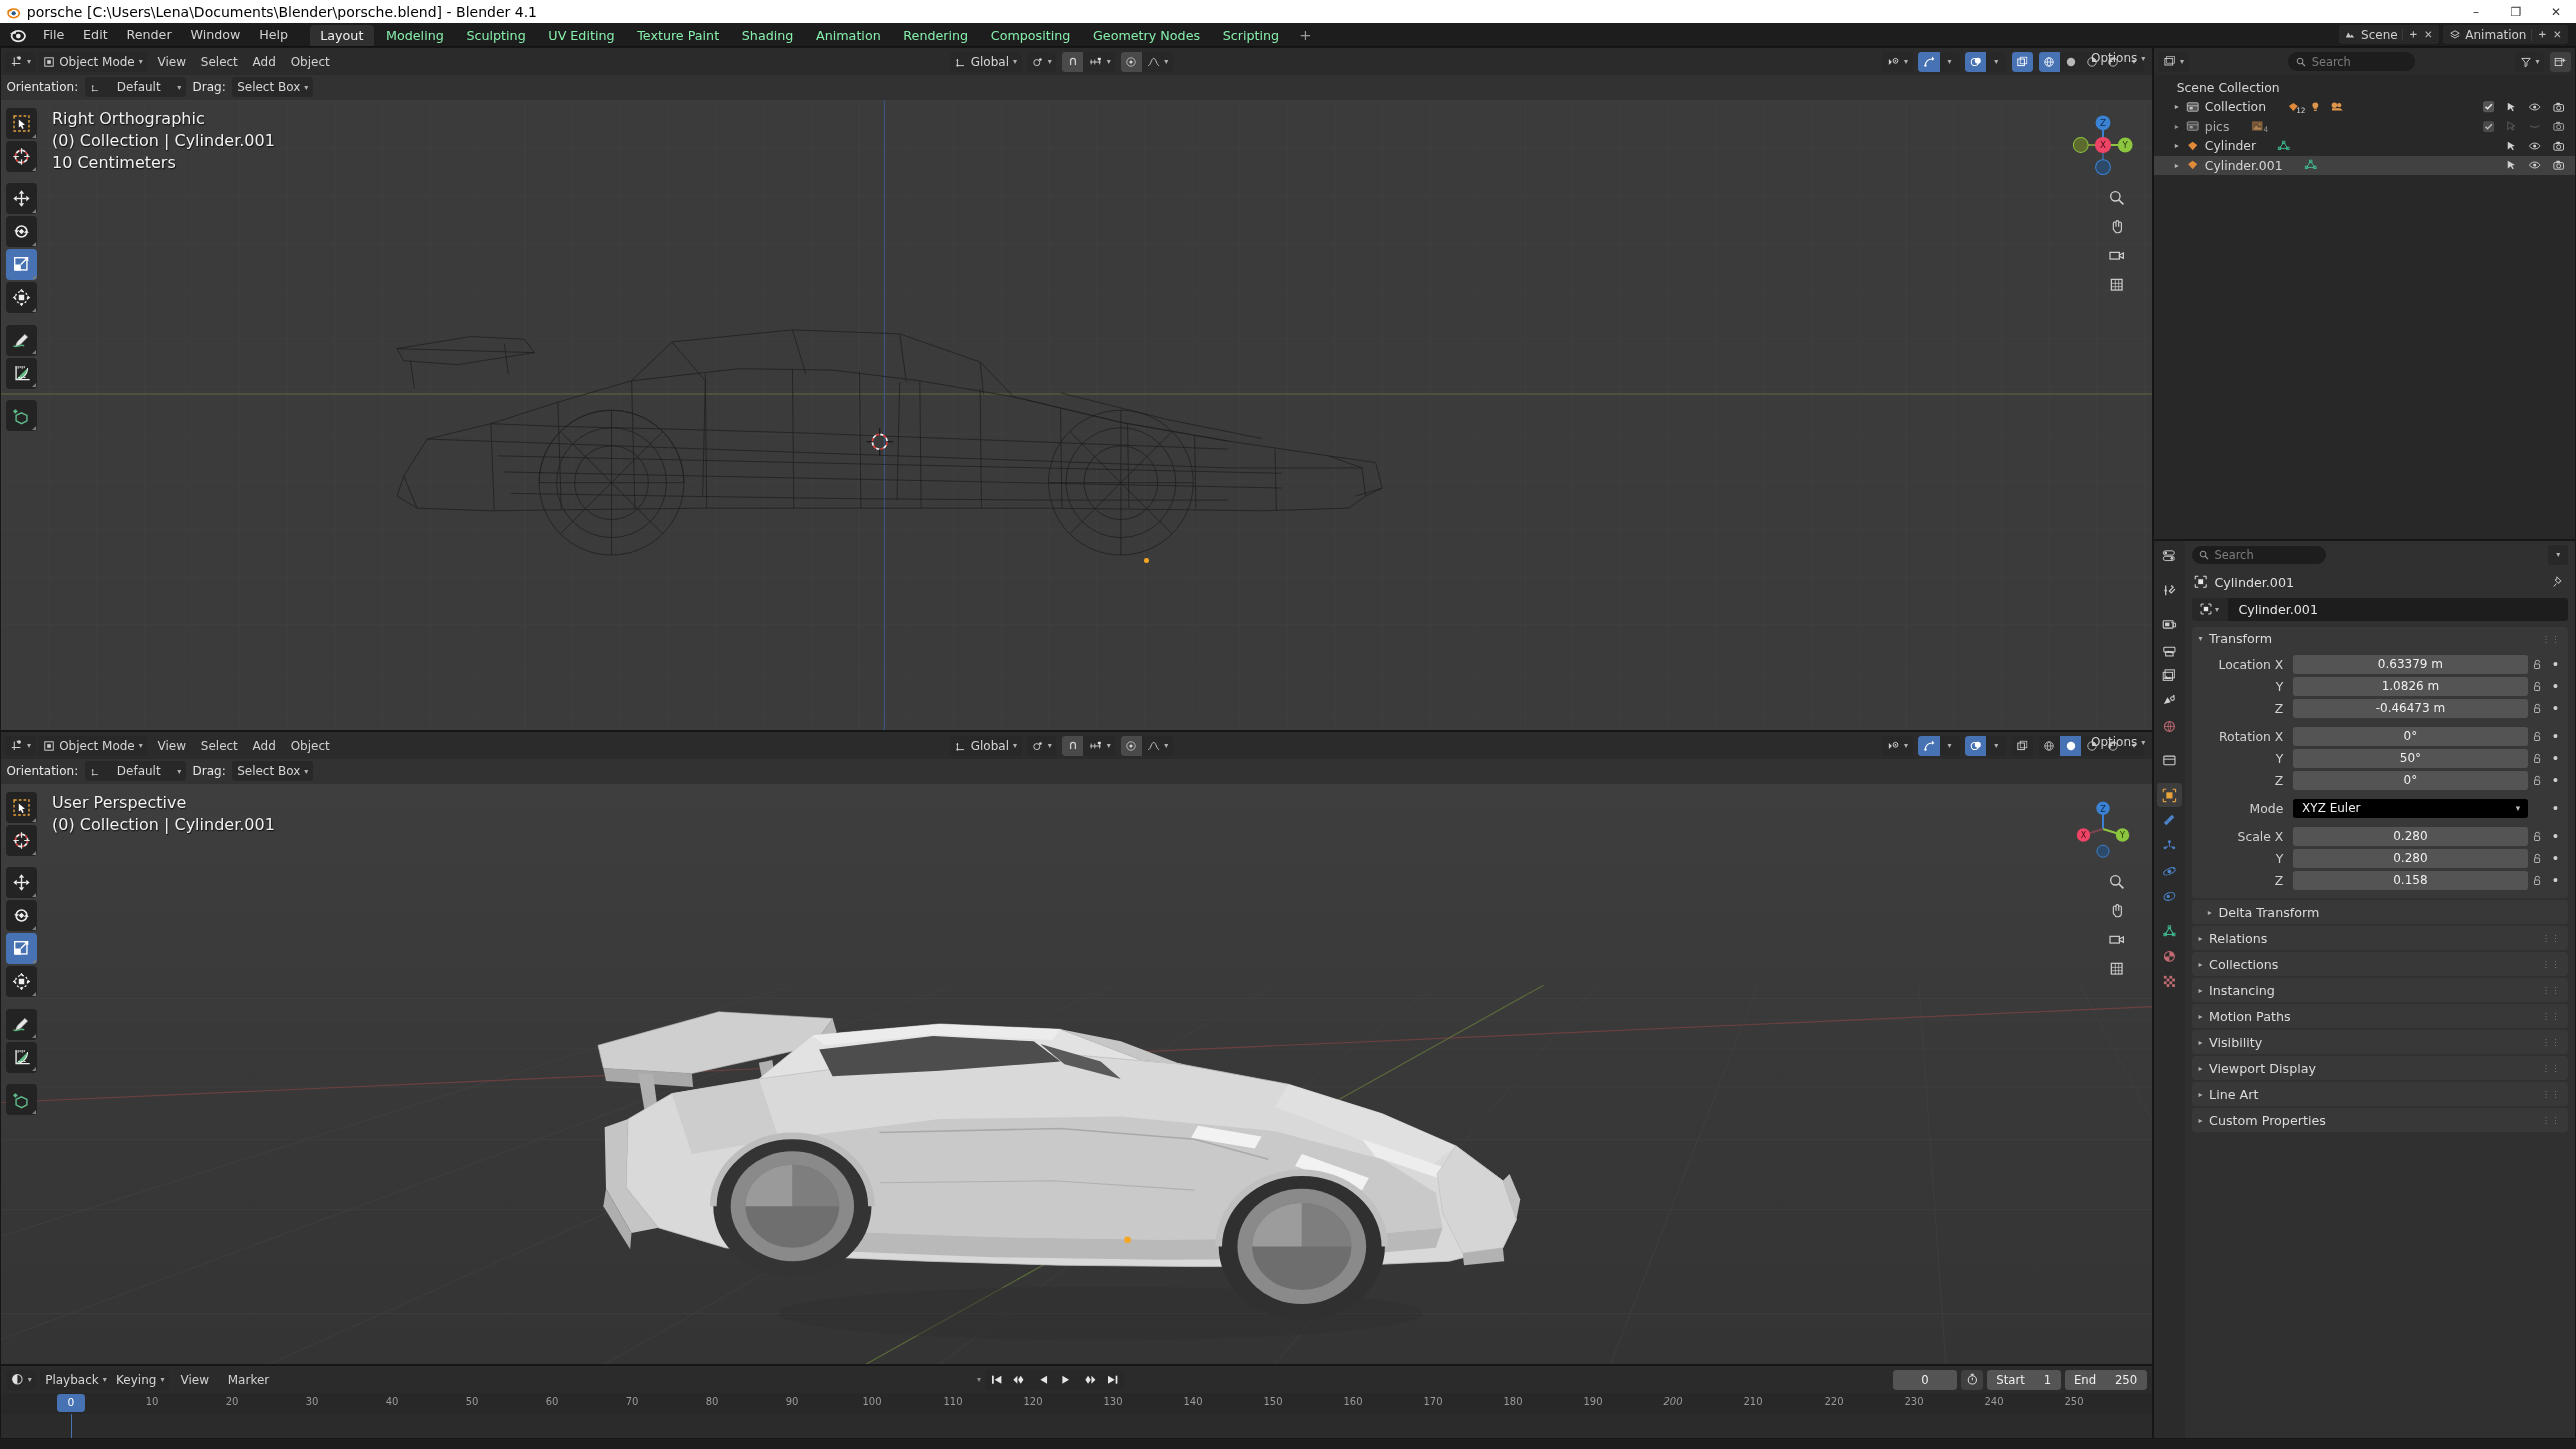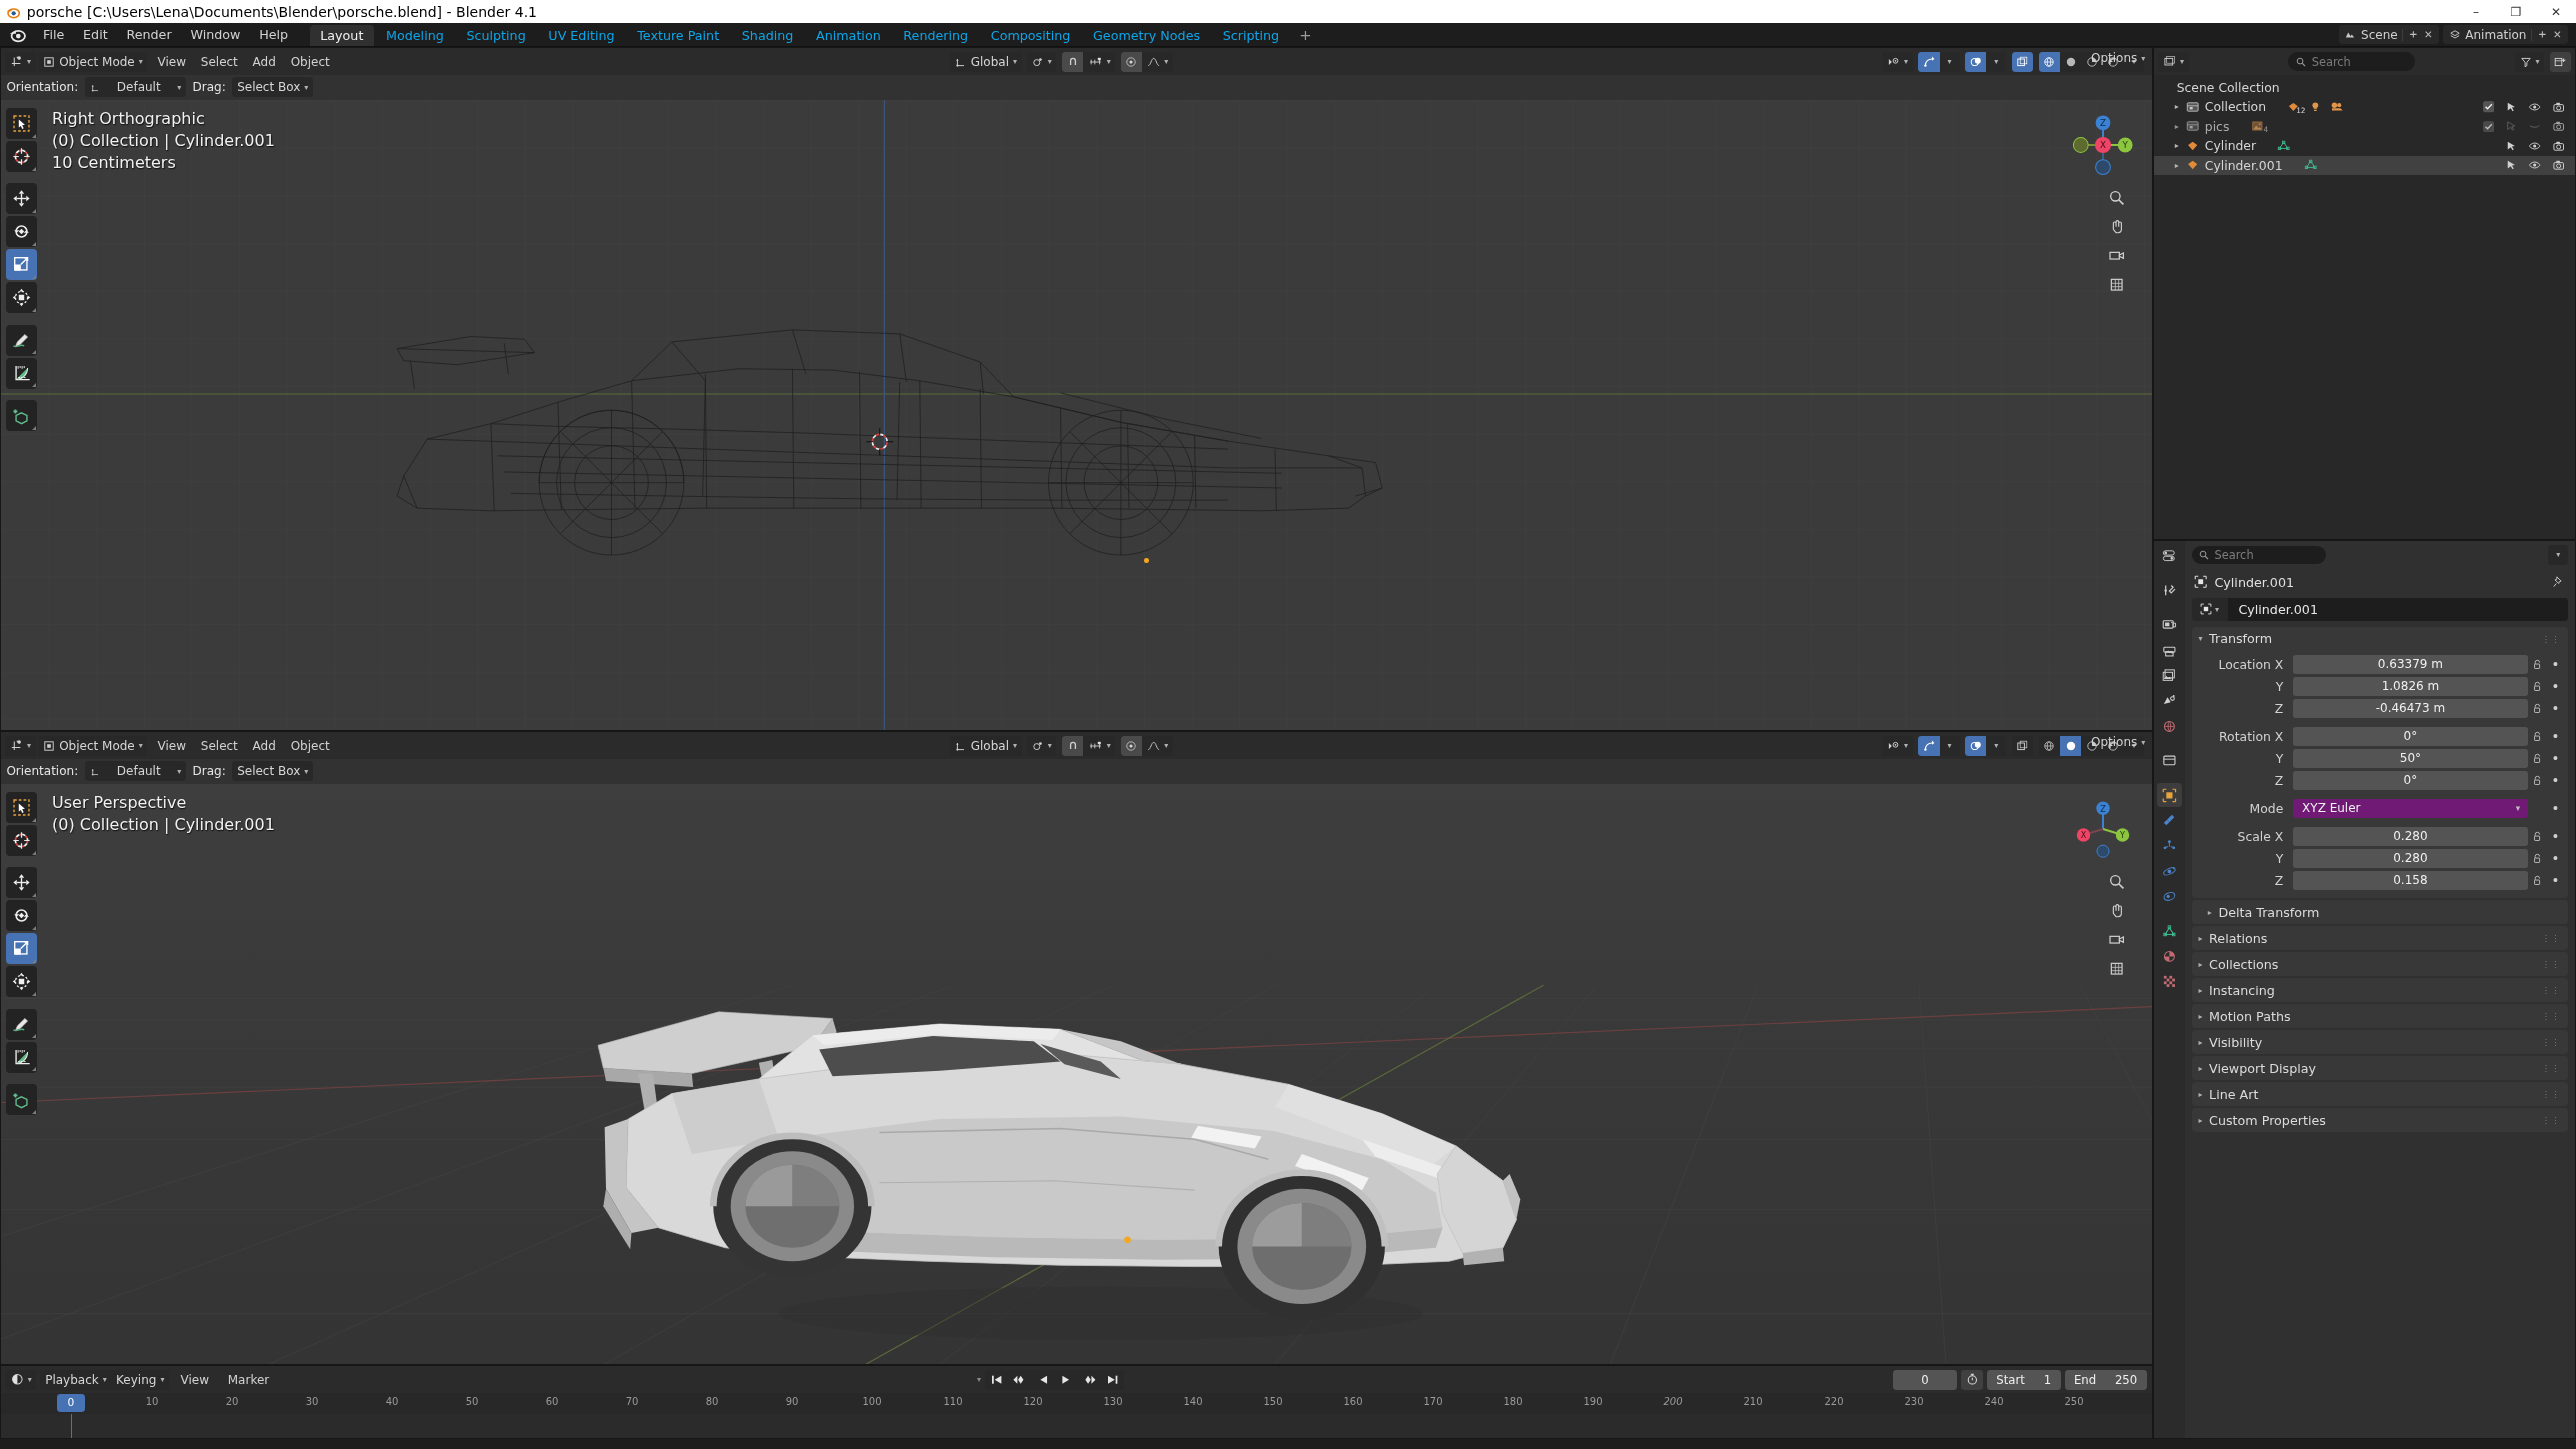--- a/index.html
+++ b/index.html
@@ -13,21 +13,21 @@
   .win-btns { position:absolute; right:0; top:0; height:23px; display:flex; }
   .win-btn { width:40px; height:23px; display:flex; align-items:center; justify-content:center;
     color:#333; font-size:12px; }
 
   
   .topbar { height:24px; background:#1d1d1d; display:flex; align-items:center;
     padding:0 4px; font-size:12.7px; gap:0px; border-bottom:0.7px solid #111; }
   .blender-logo { width:19px; height:19px; margin:0 6.7px 0 4px; flex:0 0 auto; }
   .menu-item { padding:2.7px 9.4px; color:#d2d2d2; font-size:12.7px; border-radius:2.7px; }
   .wspacer { width:12px; }
-  .wstab { padding:3.4px 10.7px; font-size:12.7px; color:#0ea5e9; border-radius:4px 4px 0 0;
+  .wstab { padding:3.4px 10.7px; font-size:12.7px; color:#86efac; border-radius:4px 4px 0 0;
      margin-right:1.3px; }
   .wstab.active { background:#303030; color:#f0f0f0; }
   .wstab.plus { color:#9a9a9a; padding:3.4px 8px; font-size:14.8px; }
   .topbar-right { margin-left:auto; display:flex; align-items:center; gap:4px; padding-right:4px; }
   .scene-chip { display:flex; align-items:center; background:#282828; border-radius:3.4px; height:19px;
      padding:0 5.4px; font-size:12px; color:#d0d0d0; gap:4.7px; }
   .scene-chip .sep { width:0.7px; height:12px; background:#3c3c3c; }
 
   
   .workspace { position:relative; width:2576px; height:1364px; background:#303030; }
@@ -109,21 +109,21 @@
   .panel { margin:0 6.7px 2px 6.7px; background:#383838; border-radius:4px; }
   .panel-head { height:24px; display:flex; align-items:center; padding:0 6.7px; gap:6.7px;
      font-size:12.7px; color:#dcdcdc; position:relative; }
   .panel-head .grip { position:absolute; right:8px; color:#7a7a7a; font-size:8.7px; letter-spacing:0.7px; }
   .panel-body { padding:2.7px 0 6.7px 0; }
 
   .frow { display:flex; align-items:center; height:22px; padding:0 5.4px 0 0; gap:0; }
   .frow .flabel { width:101px; text-align:right; padding-right:9.4px; font-size:12.4px; color:#d2d2d2; }
   .frow .fval { flex:1; height:19px; background:#545454; border-radius:2.7px;
       display:flex; align-items:center; justify-content:center; font-size:12px; color:#f0f0f0; }
-  .frow .fval.dark { background:#701a75; justify-content:flex-start; padding-left:9.4px; position:relative; }
+  .frow .fval.dark { background:#000000; justify-content:flex-start; padding-left:9.4px; position:relative; }
   .frow .fval.dark .dcaret { position:absolute; right:8px; color:#bdbdbd; font-size:8.7px; }
   .frow .lock { width:20px; display:flex; align-items:center; justify-content:center; color:#b9b9b9; }
   .frow .dot { width:14.8px; text-align:center; color:#cfcfcf; font-size:13.4px; }
   .grp-gap { height:6px; }
 
   .cpanel { margin:0 6.7px 2px 6.7px; background:#383838; border-radius:4px; height:24px;
      display:flex; align-items:center; padding:0 6.7px; gap:6.7px; font-size:12.7px;
      color:#dcdcdc; position:relative; }
   .cpanel .grip { position:absolute; right:8px; color:#7a7a7a; font-size:8.7px; letter-spacing:0.7px; }
   .cpanel.indent { padding-left:16px; }

